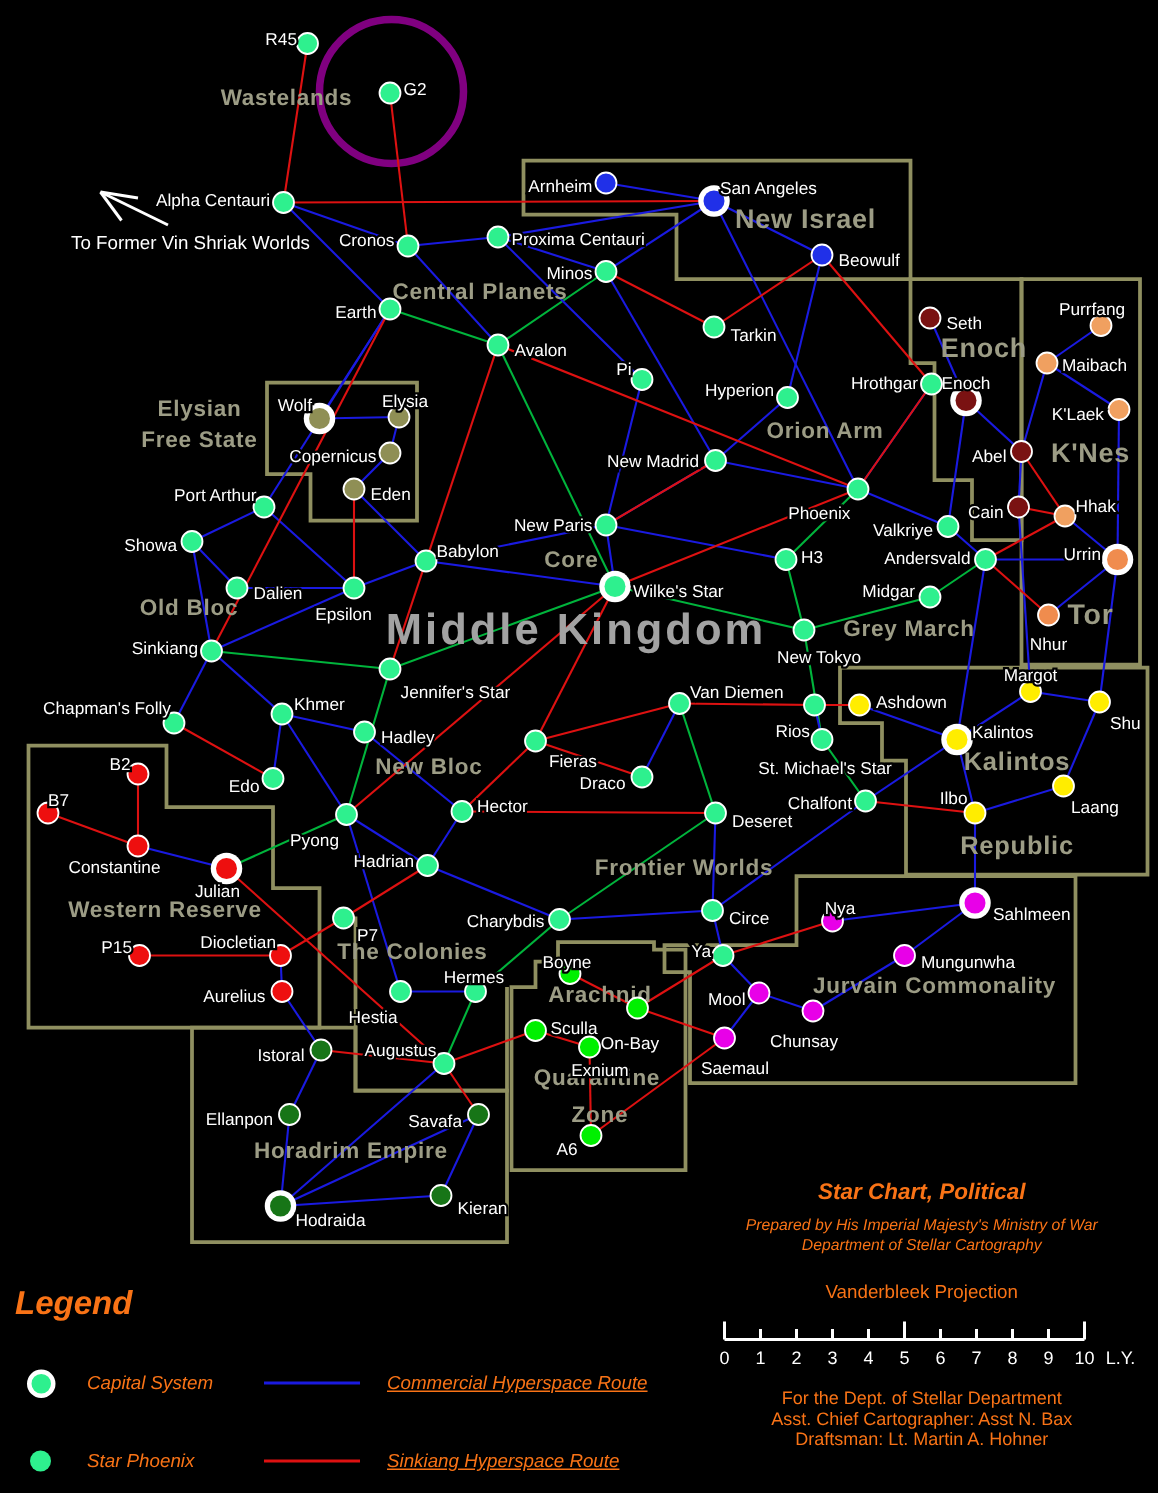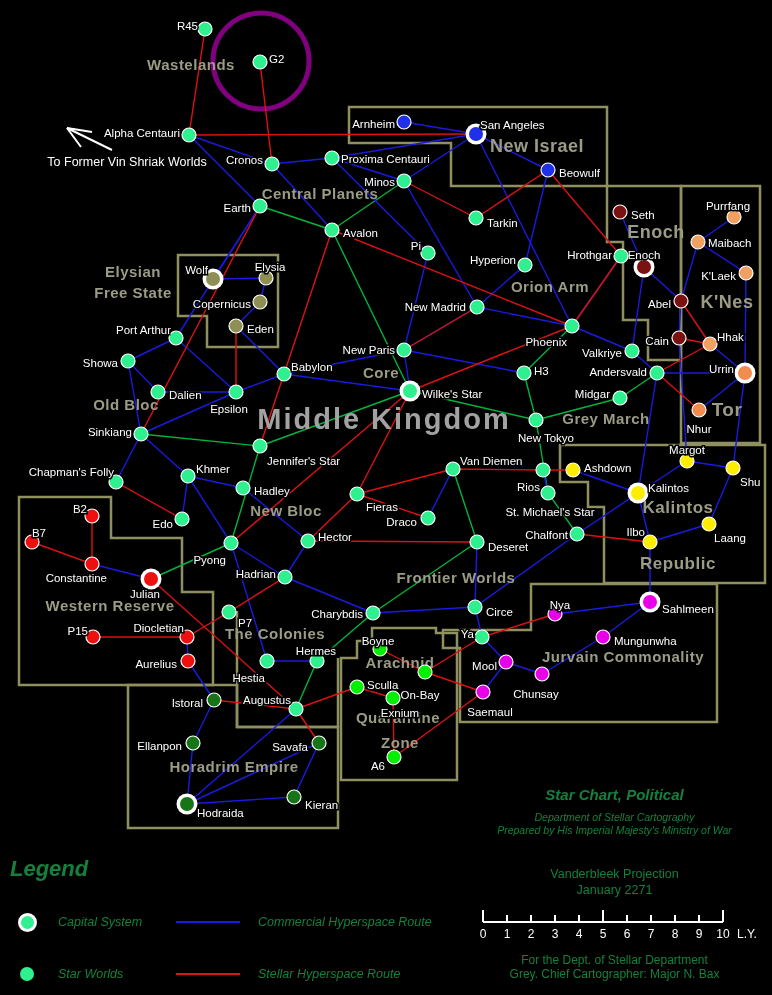--- a/index.html
+++ b/index.html
@@ -1,37 +1,37 @@
 <!DOCTYPE html>
 <html><head>
 <meta charset="utf-8">
 <style>
   html,body{margin:0;padding:0;background:#000;}
   body{width:772px;height:995px;position:relative;overflow:hidden;
        font-family:"Liberation Sans",sans-serif;}
   #map{position:absolute;left:0;top:0;}
-  .overlay{position:absolute;color:#15803d;}
+  .overlay{position:absolute;color:#f97316;}
   
   #legend{left:0;top:852px;width:478px;}
   .legend-title{font-size:22px;font-weight:bold;font-style:italic;margin:4px 0 10px 10px;}
   .lg-row{display:flex;align-items:center;height:24px;margin-top:28px;}
   .lg-icon{width:54px;display:flex;justify-content:center;align-items:center;}
   .lg-cap{width:13px;height:13px;border-radius:50%;border:3px solid #fff;}
   .lg-star{width:14px;height:14px;border-radius:50%;}
   .lg-earth{font-size:13px;}
   .lg-border{width:32px;height:3px;}
   .lg-label{width:118px;font-style:italic;font-size:12.5px;padding-left:4px;}
   .lg-line{width:64px;height:2px;margin-right:18px;}
   .lg-line.thick{height:5px;}
-  .lg-desc{font-style:italic;font-size:12.5px;}
+  .lg-desc{font-style:italic;font-size:12.5px;text-decoration:underline;}
   
   #titleblock{left:462px;top:786px;width:305px;text-align:center;}
   .tb-title{font-size:15px;font-weight:bold;font-style:italic;margin-bottom:8px;}
   .tb-prep{font-size:10.5px;font-style:italic;line-height:13px;}
-  .tb-proj{font-size:12.5px;margin-top:29px;line-height:16px;}
+  .tb-proj{font-size:12.5px;margin-top:16px;line-height:16px;}
   #scalebar{margin-top:10px;}
   .tb-credit{font-size:12px;line-height:13.5px;}
 </style>
 </head>
 <body>
 
 <svg id="map" width="772" height="995" viewBox="0 0 772 995" xmlns="http://www.w3.org/2000/svg">
     <path d="M349,107 L607,107 L607,186 L451,186 L451,143 L349,143 Z" fill="none" stroke="#8f8f60" stroke-width="2.5"></path>
     <path d="M607,186 L681,186 L681,360 L648,360 L648,320 L623,320 L623,242 L607,242 Z" fill="none" stroke="#8f8f60" stroke-width="2.5"></path>
     <path d="M681,186 L760,186 L760,443 L681,443 Z" fill="none" stroke="#8f8f60" stroke-width="2.5"></path>
@@ -620,39 +620,38 @@
         <span class="lg-cap" style="background: rgb(46, 240, 142);"></span>
       </span>
     <span class="lg-label">Capital System</span>
     <span class="lg-line" style="background: rgb(26, 26, 224);"></span>
     <span class="lg-desc">Commercial Hyperspace Route</span>
   </div>
   <div class="lg-row">
     <span class="lg-icon">
         <span class="lg-star" style="background: rgb(46, 240, 142);"></span>
       </span>
-    <span class="lg-label">Star Worlds</span>
+    <span class="lg-label">Star Phoenix</span>
     <span class="lg-line" style="background: rgb(221, 17, 17);"></span>
-    <span class="lg-desc">Stellar Hyperspace Route</span>
+    <span class="lg-desc">Sinkiang Hyperspace Route</span>
   </div>
   <div class="lg-row">
     <span class="lg-icon lg-earth">Earth</span>
     <span class="lg-label">System Bloc</span>
     <span class="lg-line" style="background: rgb(0, 180, 60);"></span>
     <span class="lg-desc">Savafa Gate Connection</span>
   </div>
 </div>
 
 <div id="titleblock" class="overlay">
   <div class="tb-title">Star Chart, Political</div>
+  <div class="tb-prep">Prepared by His Imperial Majesty's Ministry of War</div>
   <div class="tb-prep">Department of Stellar Cartography</div>
-  <div class="tb-prep">Prepared by His Imperial Majesty's Ministry of War</div>
   <div class="tb-proj">
     <div>Vanderbleek Projection</div>
-    <div>January 2271</div>
   </div>
   <svg id="scalebar" width="300" height="42">
       <line x1="18" y1="14" x2="258" y2="14" stroke="#fff" stroke-width="2"></line>
       <line x1="18" y1="14" x2="18" y2="2" stroke="#fff" stroke-width="2"></line>
       <text x="18" y="30" fill="#fff" font-size="12" text-anchor="middle" font-family="&quot;Liberation Sans&quot;,sans-serif">0</text>
       <line x1="42" y1="14" x2="42" y2="7" stroke="#fff" stroke-width="2"></line>
       <text x="42" y="30" fill="#fff" font-size="12" text-anchor="middle" font-family="&quot;Liberation Sans&quot;,sans-serif">1</text>
       <line x1="66" y1="14" x2="66" y2="7" stroke="#fff" stroke-width="2"></line>
       <text x="66" y="30" fill="#fff" font-size="12" text-anchor="middle" font-family="&quot;Liberation Sans&quot;,sans-serif">2</text>
       <line x1="90" y1="14" x2="90" y2="7" stroke="#fff" stroke-width="2"></line>
@@ -667,14 +666,15 @@
       <text x="186" y="30" fill="#fff" font-size="12" text-anchor="middle" font-family="&quot;Liberation Sans&quot;,sans-serif">7</text>
       <line x1="210" y1="14" x2="210" y2="7" stroke="#fff" stroke-width="2"></line>
       <text x="210" y="30" fill="#fff" font-size="12" text-anchor="middle" font-family="&quot;Liberation Sans&quot;,sans-serif">8</text>
       <line x1="234" y1="14" x2="234" y2="7" stroke="#fff" stroke-width="2"></line>
       <text x="234" y="30" fill="#fff" font-size="12" text-anchor="middle" font-family="&quot;Liberation Sans&quot;,sans-serif">9</text>
       <line x1="258" y1="14" x2="258" y2="2" stroke="#fff" stroke-width="2"></line>
       <text x="258" y="30" fill="#fff" font-size="12" text-anchor="middle" font-family="&quot;Liberation Sans&quot;,sans-serif">10</text>
       <text x="282" y="30" fill="#fff" font-size="12" text-anchor="middle" font-family="&quot;Liberation Sans&quot;,sans-serif">L.Y.</text>
     </svg>
   <div class="tb-credit">For the Dept. of Stellar Department</div>
-  <div class="tb-credit">Grey. Chief Cartographer: Major N. Bax</div>
+  <div class="tb-credit">Asst. Chief Cartographer: Asst N. Bax</div>
+  <div class="tb-credit">Draftsman: Lt. Martin A. Hohner</div>
 </div>
 
 </body></html>

